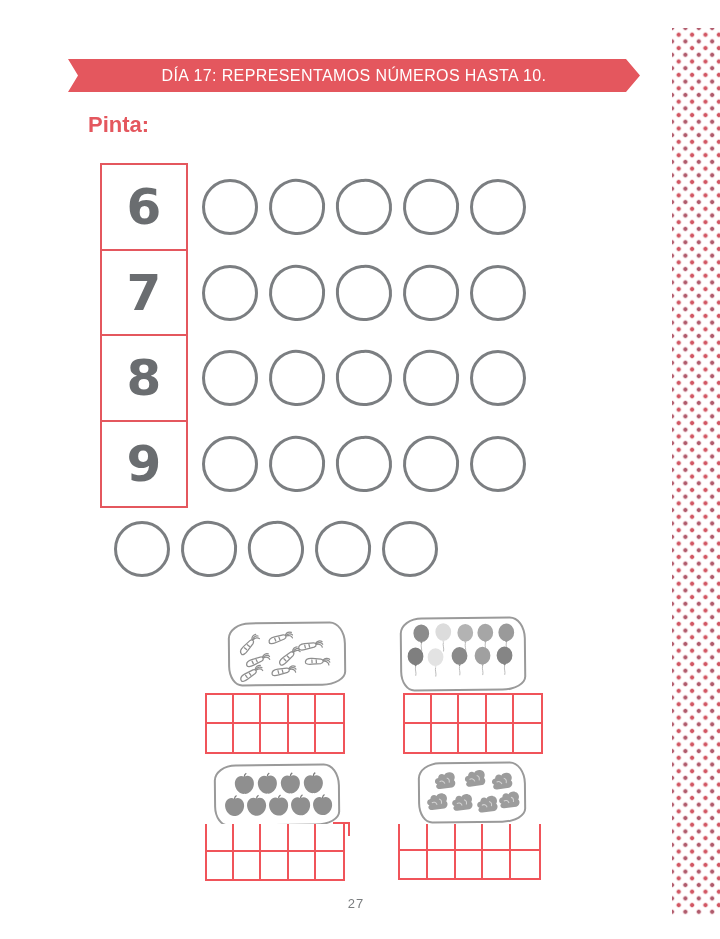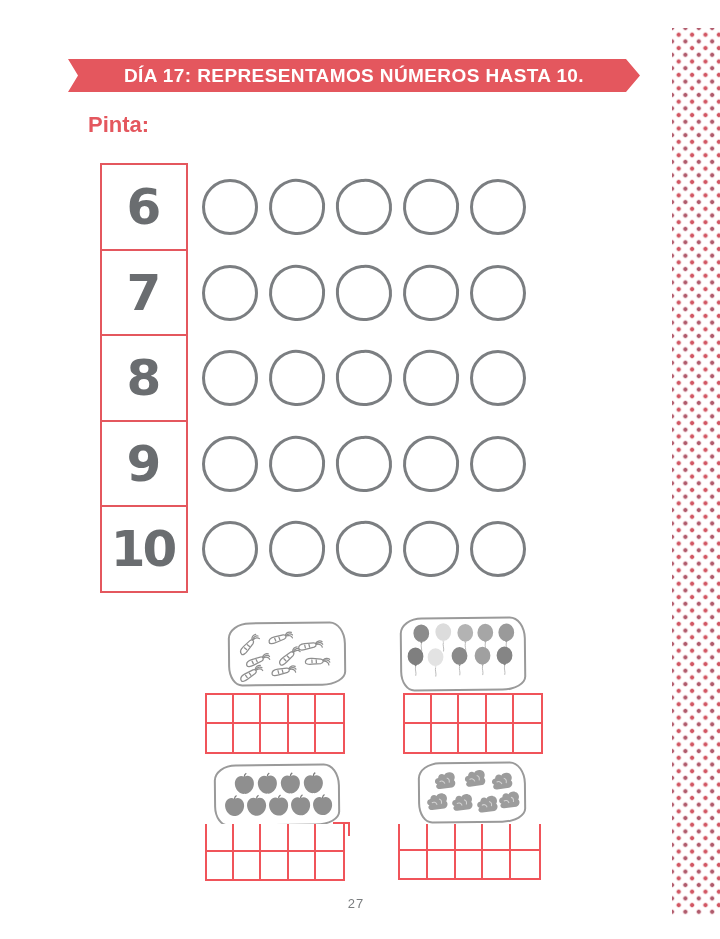--- a/index.html
+++ b/index.html
@@ -11,21 +11,21 @@
     background-image:
       radial-gradient(circle, var(--dot-red) 1.5px, #eeb9bd 2.1px, rgba(238,185,189,0) 2.9px),
       radial-gradient(circle, var(--dot-mauve) 1.5px, #e9bcc4 2.1px, rgba(233,188,196,0) 2.9px);
     background-size:13.4px 13.4px,13.4px 13.4px;
     background-position:0 0,6.7px 6.7px;}
 
   
   .banner{position:absolute;left:68px;top:59px;width:572px;height:33px;background:var(--accent-red);
     clip-path:polygon(0 0, calc(100% - 14px) 0, 100% 50%, calc(100% - 14px) 100%, 0 100%, 10px 50%);
     display:flex;align-items:center;justify-content:center;}
-  .banner span{color:#fff;font-weight:bold;font-size:19px;letter-spacing:.4px;white-space:nowrap;}
+  .banner span{color:#fff;font-weight:normal;font-size:16px;letter-spacing:.4px;white-space:nowrap;}
 
   .instruction{position:absolute;left:88px;top:112px;color:var(--accent-red);
     font-weight:bold;font-size:22px;}
 
   
   #paint-table{position:absolute;left:100px;top:163px;}
   .prow{display:flex;align-items:center;margin-bottom:-2.5px;height:88px;}
   .ncell{box-sizing:border-box;width:88px;height:88px;border:2.5px solid var(--accent-red);
     display:flex;align-items:center;justify-content:center;background:#fff;
     font-family:"DejaVu Sans",sans-serif;font-weight:bold;font-size:50px;
@@ -129,21 +129,20 @@
         <div class="ncell">9</div>
         <div class="circles">
           <span class="pc"></span>
           <span class="pc"></span>
           <span class="pc"></span>
           <span class="pc"></span>
           <span class="pc"></span>
         </div>
       </div>
       <div class="prow">
-        <div class="ncell">10</div>
         <div class="circles">
           <span class="pc"></span>
           <span class="pc"></span>
           <span class="pc"></span>
           <span class="pc"></span>
           <span class="pc"></span>
         </div>
       </div>
     </div>
 

